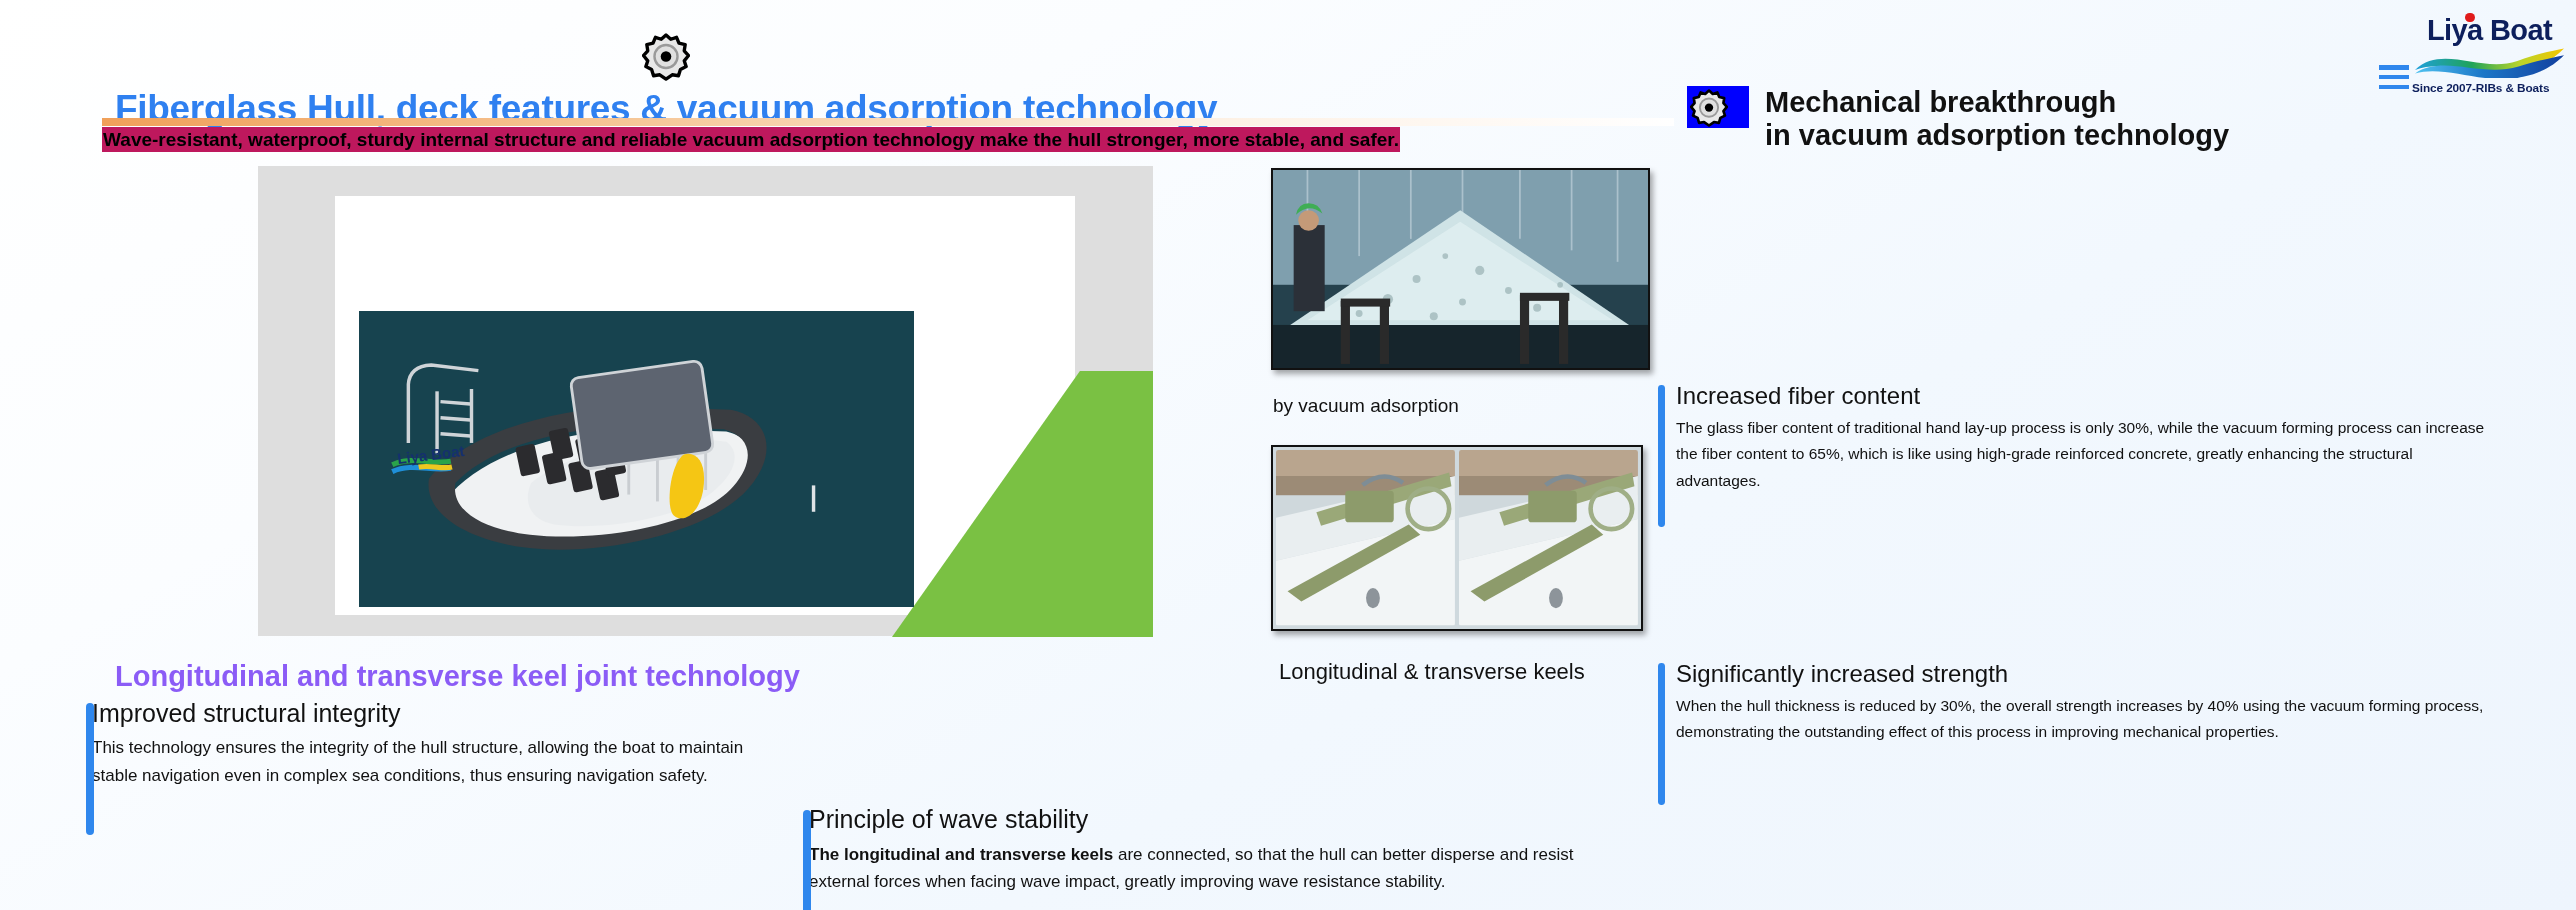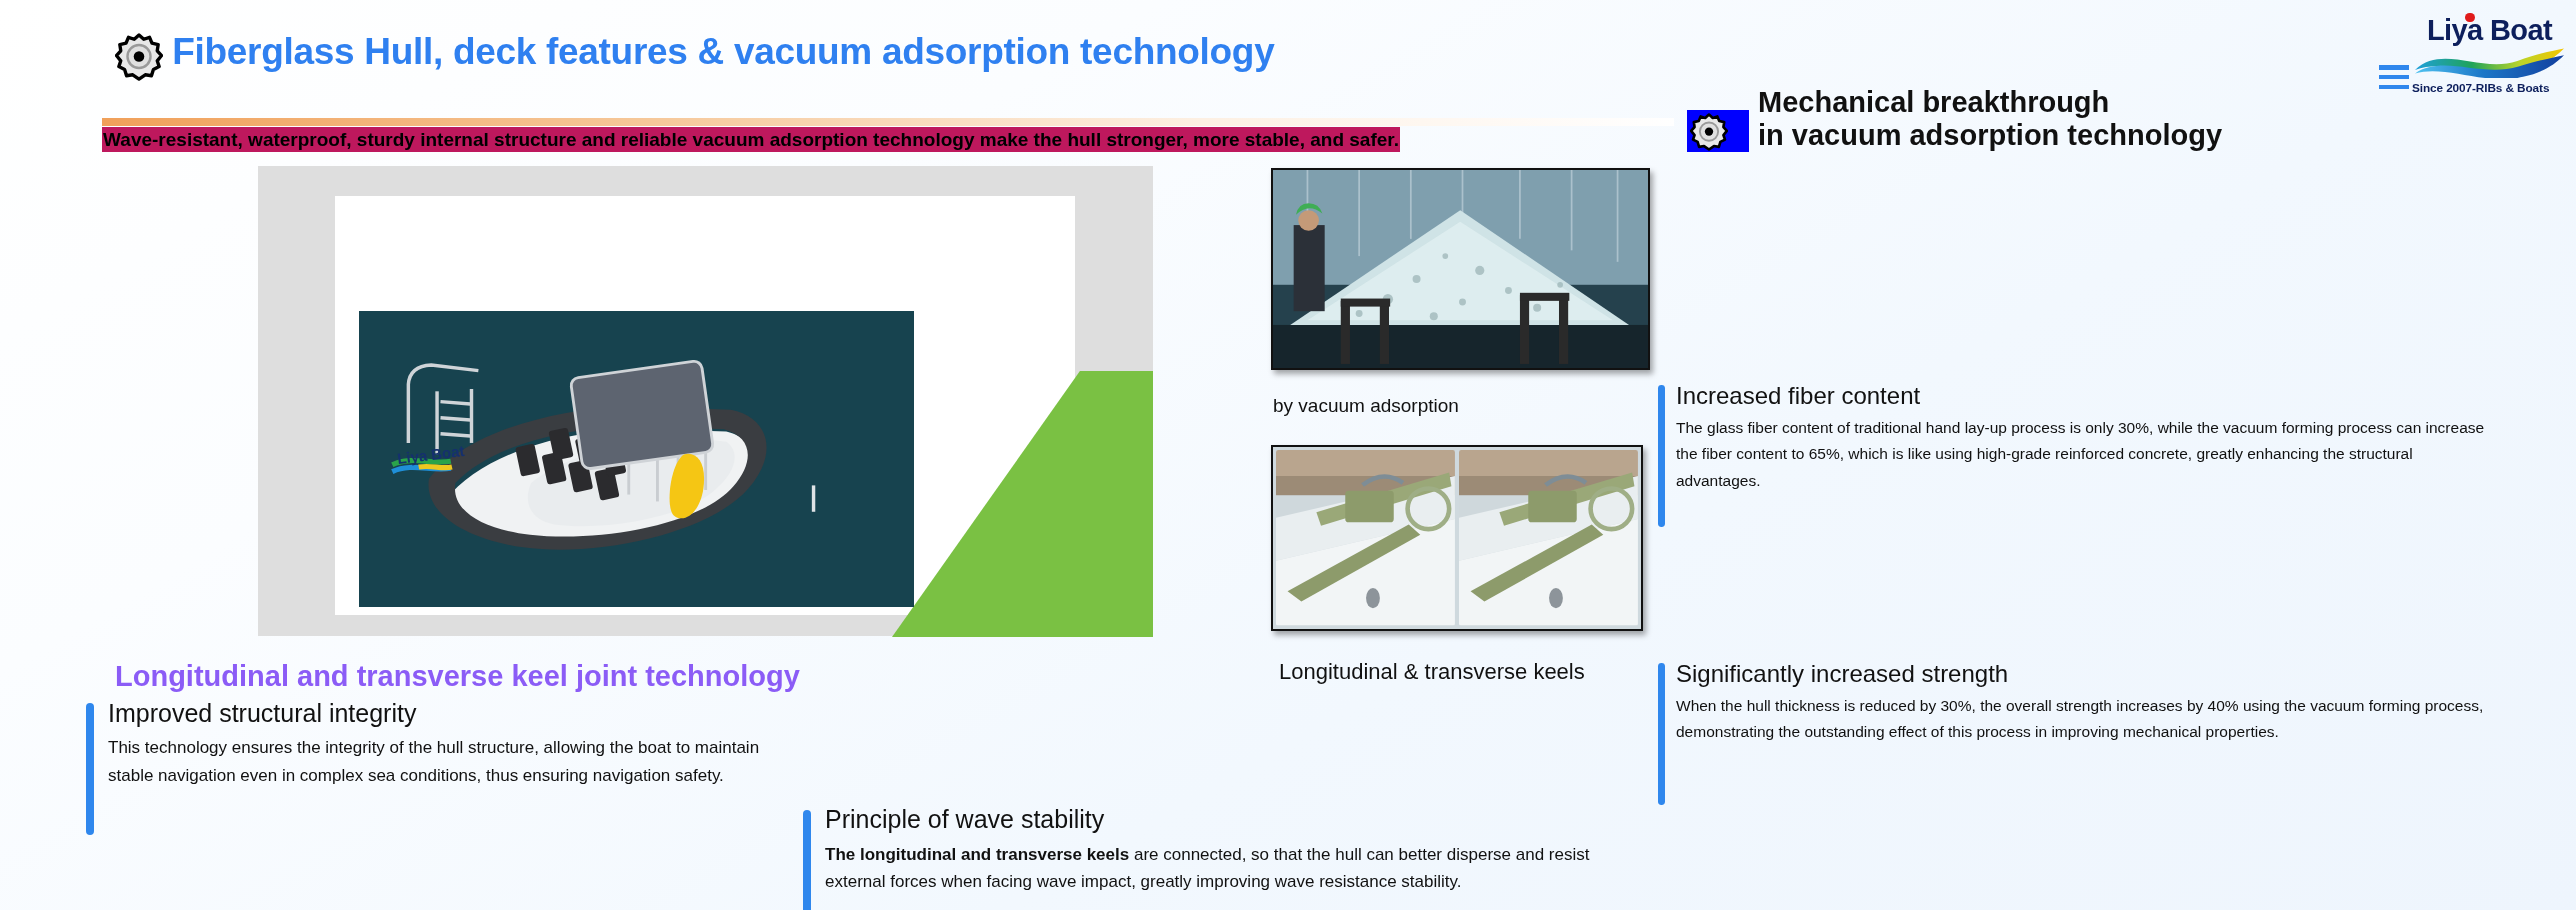--- a/index.html
+++ b/index.html
@@ -13,21 +13,21 @@
     background: linear-gradient(150deg, #ffffff 0%, #fbfdff 28%, #f2f8fe 62%, #eef5fd 100%);
     position: relative;
     overflow: hidden;
     color: #111;
   }
   .abs { position: absolute; }
 
   
   #main-title-row {
     left: 115px; top: 33px;
-    display: flex; gap: 9.2px;
+    display: flex; align-items: center; gap: 9.2px; flex-direction: column;
   }
   .gear-wrap { width: 48px; height: 48px; display:block; }
   #main-title {
     font-size: 37px;
     font-weight: 700;
     color: #2f80f0;
     letter-spacing: -0.3px;
     white-space: nowrap;
     line-height: 1;
   }
@@ -99,21 +99,21 @@
     white-space: nowrap;
   }
   #block-improved {
     left: 86px; top: 700px;
     width: 694px;
   }
   #block-wave {
     left: 803px; top: 717px;
     width: 797px;
   }
-  .blk { position: relative; padding-left: 22px; }
+  .blk { position: relative; padding-left: 6px; }
   .blk .bar {
     position: absolute; left: 0; top: 3.4px;
     width: 8px; border-radius: 4px;
     background: #2f87ed;
   }
   .blk h3 {
     margin: 0 0 8px 0;
     font-size: 25px;
     font-weight: 400;
     color: #111;
@@ -152,21 +152,21 @@
   }
   #mid-photo-2 .half { flex: 1 1 0; position: relative; overflow: hidden; border-radius: 2.3px; }
   #mid-cap-2 {
     left: 1279px; top: 659px;
     font-size: 22px; color: #111;
   }
 
   
   #right-head-row {
     left: 1687px; top: 86px;
-    display: flex; align-items: flex-end; gap: 9px;
+    display: flex; align-items: flex-start; gap: 16px;
   }
   #right-head-badge {
     width: 62px; height: 42px;
     background: #0000ff;
     position: relative;
     flex: none;
   }
   #right-head-badge .gearsvg { position:absolute; left: 3.4px; top: 2.9px; width: 38px; height: 38px; }
   #right-head-title {
     font-size: 29px; font-weight: 700; color: #111;

